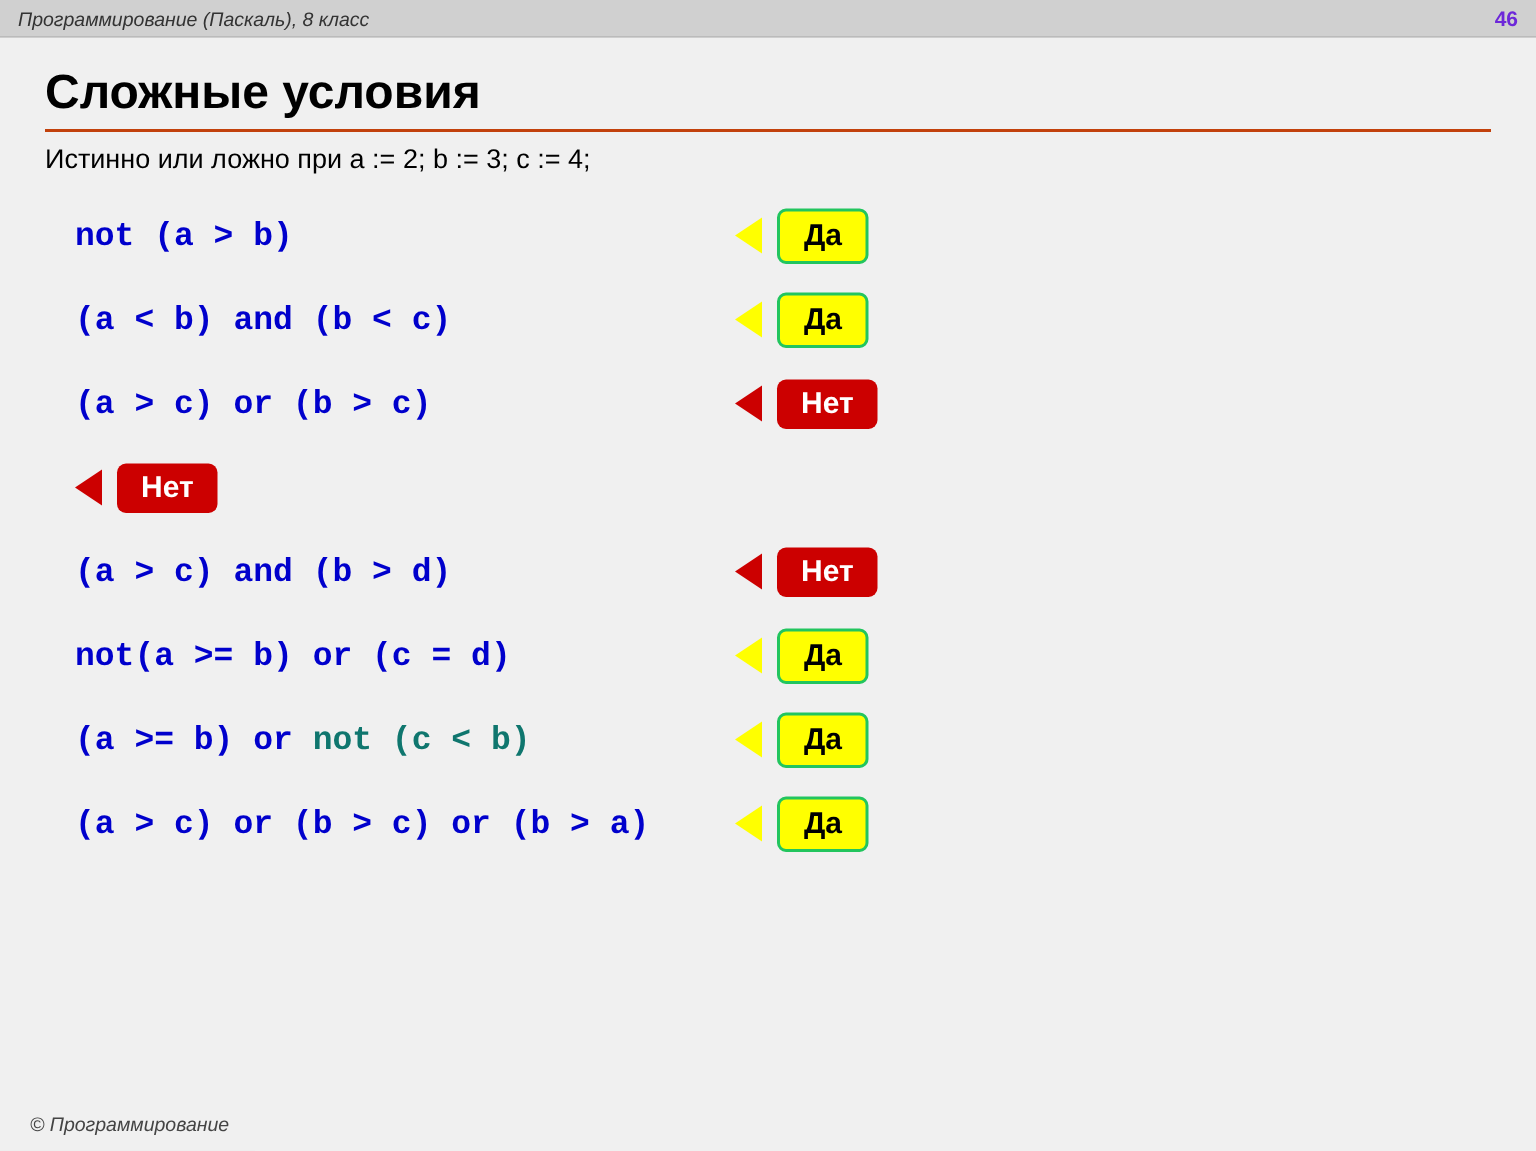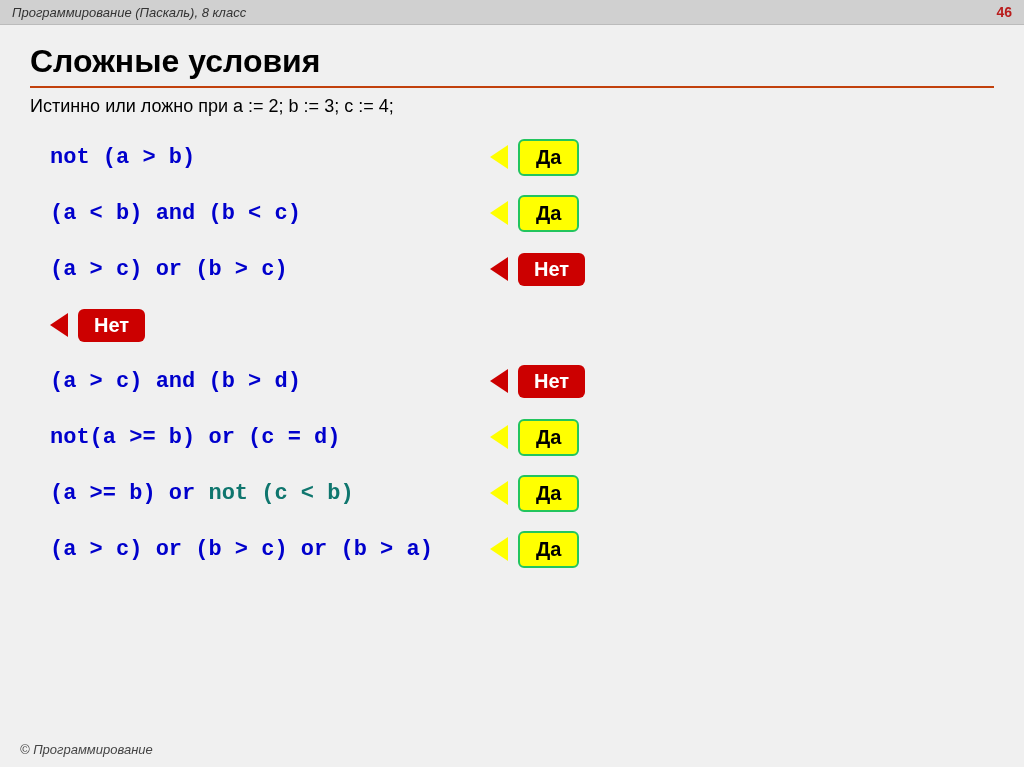--- a/index.html
+++ b/index.html
@@ -32,21 +32,21 @@
 
     .top-bar-title {
       font-size: 13px;
       color: #333;
       font-style: italic;
     }
 
     .top-bar-page {
       font-size: 14px;
       font-weight: bold;
-      color: #b91c1c;
+      color: #6d28d9;
     }
 
     .content {
       padding: 18px 30px 10px 30px;
     }
 
     .slide-title {
       font-size: 32px;
       font-weight: bold;
       color: #000;

